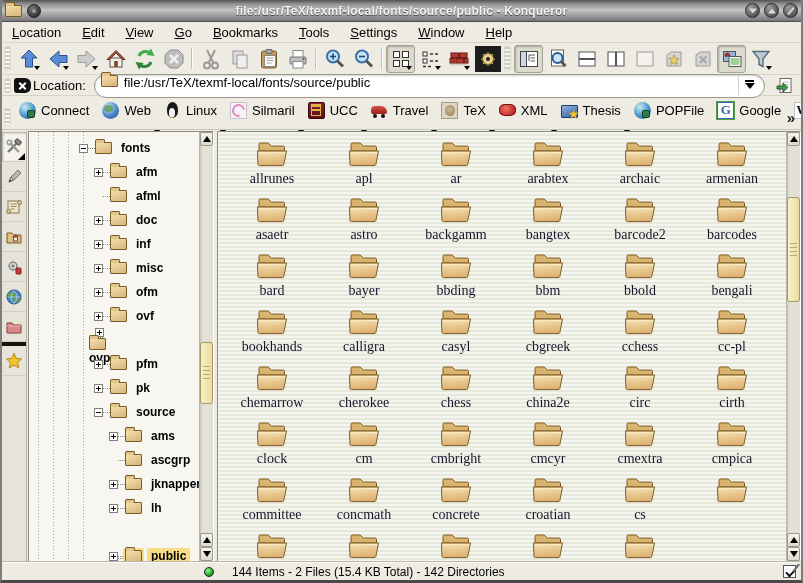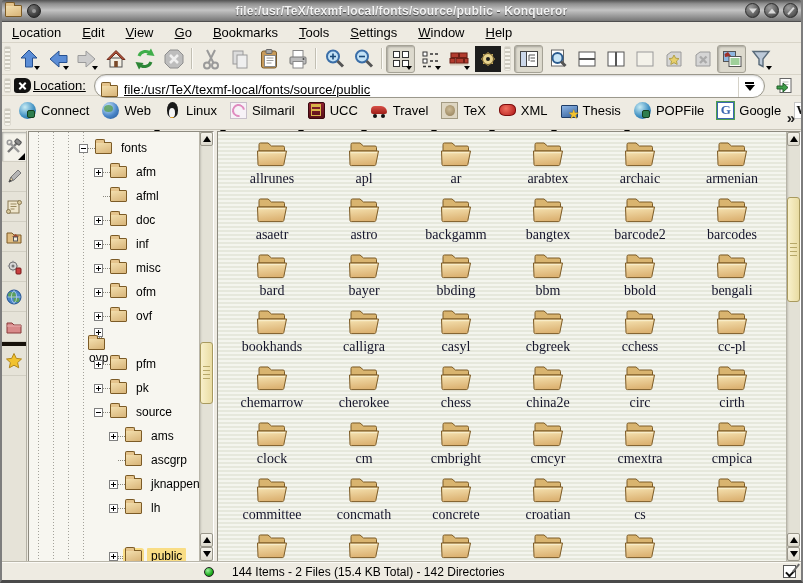--- a/index.html
+++ b/index.html
@@ -34,36 +34,36 @@
 
 
 .menubar{ position:absolute; left:0; top:22px; width:799px; height:21px; display:flex; align-items:center;
   padding-left:10px; gap:21px; background:#eeebe2; border-bottom:1px solid #d8d4c8; font-size:13px;}
 .menu-item{ display:inline-block; color:#000; cursor:default;}
 .menu-item::first-letter{ text-decoration:underline; }
 
 
 .toolbar{ position:absolute; left:0; width:799px; background:#eeebe2; display:flex; align-items:center;}
 .tb1{ top:43px; height:32px; border-bottom:1px solid #d8d4c8;}
-.locbar{ top:76px; height:20px; border-bottom:1px solid #d8d4c8; font-size:13px;text-decoration:underline;}
+.locbar{ top:76px; height:20px; border-bottom:1px solid #d8d4c8; font-size:13px;}
 .bookbar{ top:105px; height:25px; border-bottom:1px solid #c9c5b9; font-size:13px;}
 .handle{ width:7px; height:78%; margin:0 3px 0 2px; border-radius:2px; flex:none;
   background:repeating-linear-gradient(180deg,#cdcabf 0 2px,#f6f4ec 2px 4px); border:1px solid #dcd9cf;}
 .tbtn{ position:relative; width:29px; height:28px; border:1px solid transparent; border-radius:3px;
   display:flex; align-items:center; justify-content:center; background:transparent; flex:none;}
 .tbtn.pressed{ background:#dddace; border:1px solid #a5a296;
   box-shadow:inset 1px 1px 2px rgba(0,0,0,.25);}
 .tbtn .dd{ position:absolute; right:2px; bottom:2px; border:3px solid transparent; border-top:4px solid #000;
   border-bottom:none;}
 .tsep{ width:2px; height:70%; margin:0 3px; border-left:1px solid #c2bfb3; border-right:1px solid #fbfaf6; flex:none;}
 
 
 .loc-label{ margin:0 8px 0 2px; color:#000;}
 .combo{ flex:1; height:24px; background:#fff; border:1px solid #9b988c; border-radius:12px;
-  display:flex; align-items:flex-end; padding:0 4px 0 6px; margin-right:6px;
+  display:flex; align-items:flex-start; padding:0 4px 0 6px; margin-right:6px;
   box-shadow:inset 0 1px 2px rgba(0,0,0,.18);}
 .combo input{ flex:1; border:none; outline:none; font-size:13px; font-family:"Liberation Sans",sans-serif;
   color:#000; background:transparent; margin-left:6px;}
 .combo-arrow{ width:22px; height:20px; border-left:1px solid #d5d2c8; display:flex; flex-direction:column;
   align-items:center; justify-content:center; gap:1px; flex:none;}
 .combo-arrow b{ width:9px; height:2px; background:#000;}
 .combo-arrow i{ border:5px solid transparent; border-top:6px solid #000; border-bottom:none;}
 .clear-icon{ width:17px; height:15px; background:#111; border-radius:3px 6px 6px 3px; position:relative; flex:none;}
 .clear-icon::before,.clear-icon::after{ content:""; position:absolute; left:4px; top:6.5px; width:9px; height:2px; background:#fff;}
 .clear-icon::before{ transform:rotate(45deg);} .clear-icon::after{ transform:rotate(-45deg);}
@@ -125,21 +125,21 @@
 
 .tree-pane{ position:absolute; left:26px; top:0; width:186px; height:431px; background:#f7f6f0;
   border:1px solid #8e8b80; border-right-color:#fff; border-bottom-color:#fff; overflow:hidden;}
 .tree-rows{ position:absolute; left:0; top:0; right:14px; bottom:0;
   background-image:
     linear-gradient(#a4a29a 1px, transparent 1px),
     linear-gradient(#a4a29a 1px, transparent 1px),
     linear-gradient(#a4a29a 1px, transparent 1px),
     linear-gradient(#a4a29a 1px, transparent 1px);
   background-size:1px 3px,1px 3px,1px 3px,1px 3px;
-  background-repeat:repeat-y; background-position:9px 0,24px 0,39px 0,54px 0;}
+  background-repeat:repeat-y; background-position:9px 0,24px 0,39px 0,54px 0;font-weight:bold;}
 .tree-row{ position:absolute; height:24px; display:flex; align-items:center; font-size:12px; color:#000; }
 .exp{ width:9px; height:9px; border:1px solid #808080; background:#fff; position:relative; flex:none;}
 .exp i{ position:absolute; background:#000;}
 .exp .h{ left:1px; top:3px; width:5px; height:1px;}
 .exp .v{ left:3px; top:1px; width:1px; height:5px;}
 .exp.none{ visibility:hidden;}
 .tconn{ width:7px; border-top:1px dotted #8a887e; flex:none;}
 .tree-row .tfolder{ margin-right:5px;}
 .tlabel{ padding:1px 4px; white-space:nowrap;}
 .tree-row.selected .tlabel{ background:#f9dd85; border-radius:1px;}

